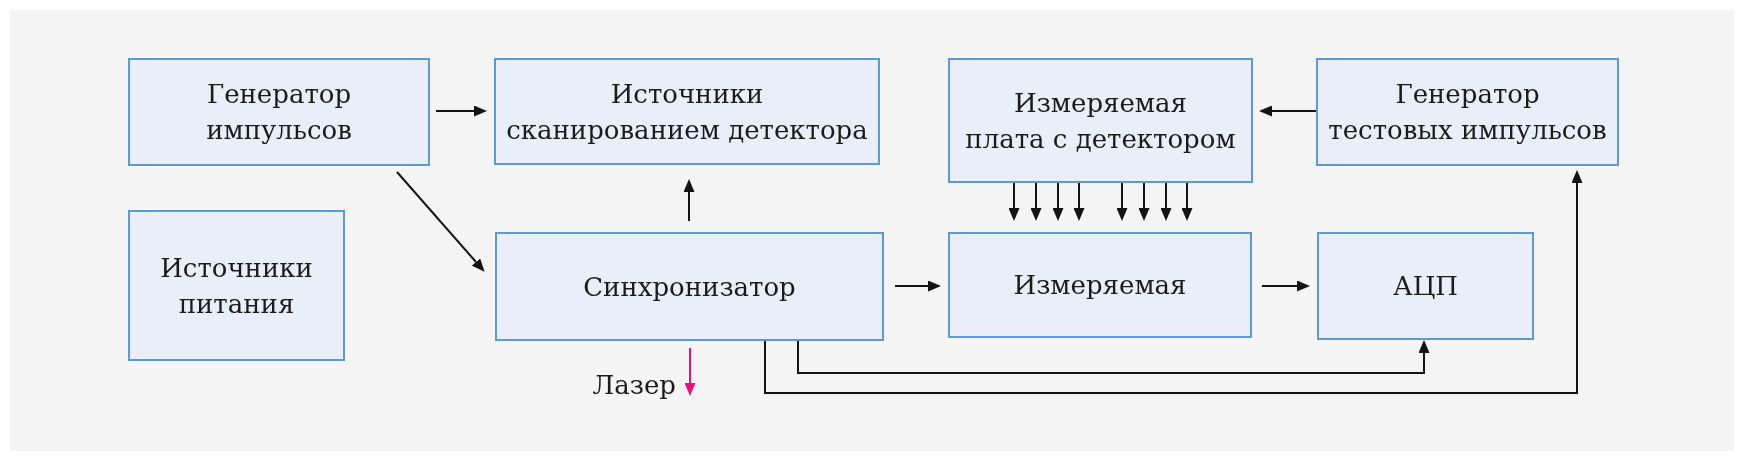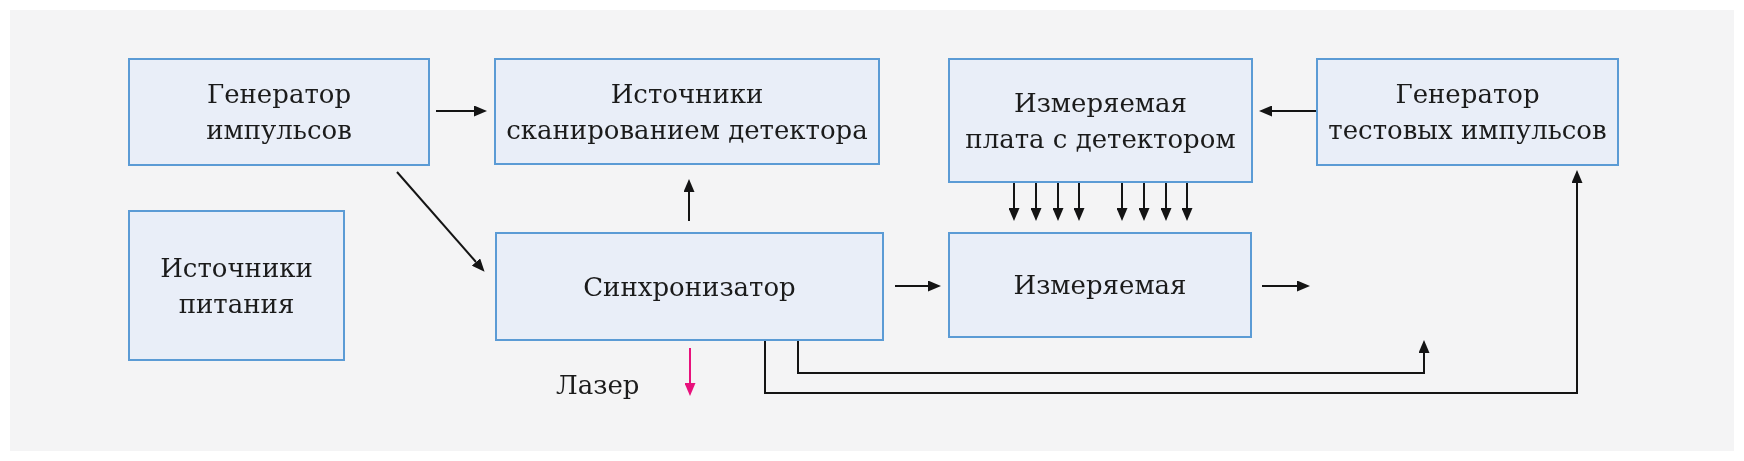--- a/index.html
+++ b/index.html
@@ -14,21 +14,21 @@
   .node{
     position:absolute;box-sizing:border-box;
     background:#e9eef8;border:2px solid #5b9bd5;
     display:flex;align-items:center;justify-content:center;
     text-align:center;color:#1b1b1b;
     font-size:26px;line-height:36px;
   }
   .node .lbl{white-space:pre-line;}
   .laser-label{
     position:absolute;left:556px;top:368px;width:120px;
-    color:#1b1b1b;font-size:26px;line-height:34px;
+    text-align:right;color:#1b1b1b;font-size:26px;line-height:34px;
   }
 </style>
 </head>
 <body>
 
 <div class="stage">
   <div class="canvas"></div>
 
   <svg class="wires" viewBox="0 0 1744 461" xmlns="http://www.w3.org/2000/svg">
     <defs>
@@ -107,15 +107,18 @@
 
   <div class="node" style="left:128px;top:210px;width:217px;height:151px">
     <span class="lbl">Источники
 питания</span>
   </div>
 
   <div class="node" style="left:948px;top:232px;width:304px;height:106px">
     <span class="lbl">Измеряемая</span>
   </div>
 
+  <div class="node" style="left:1317px;top:232px;width:217px;height:108px">
+    <span class="lbl">АЦП</span>
+  </div>
 
   <div class="laser-label">Лазер</div>
 </div>
 
 </body></html>

